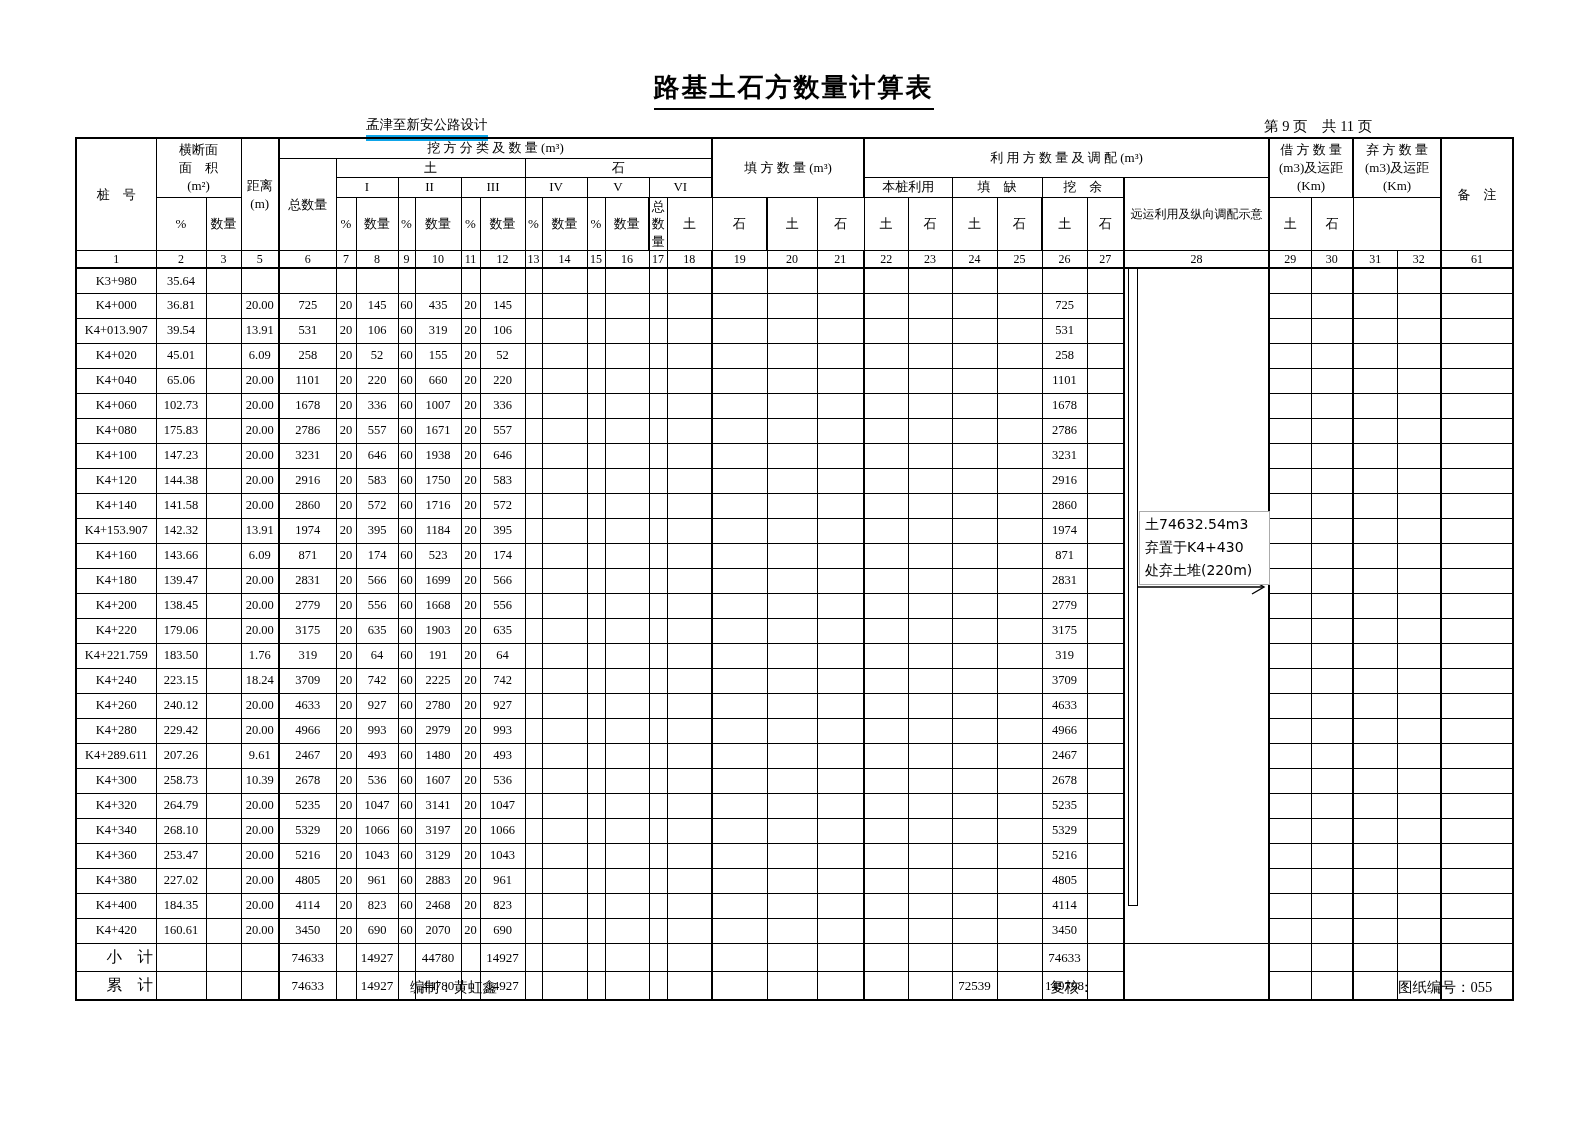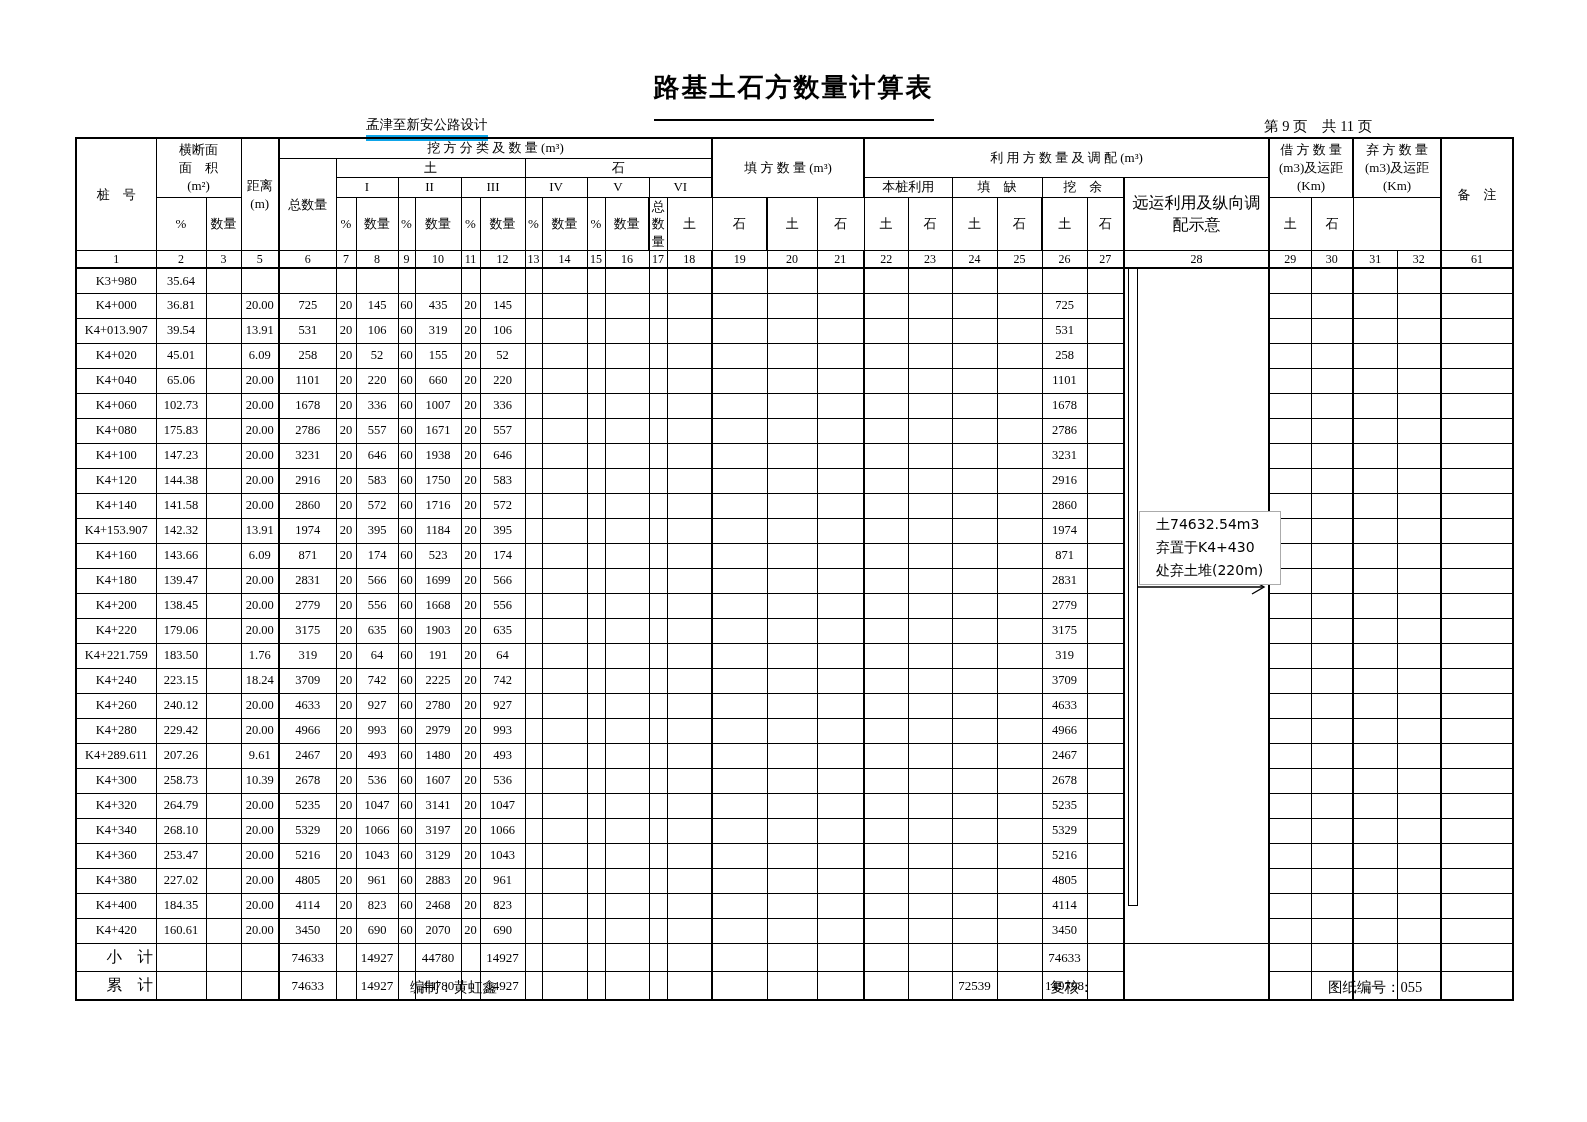--- a/index.html
+++ b/index.html
@@ -1,50 +1,50 @@
 <!DOCTYPE html>
 <html><head>
 <meta charset="utf-8">
 <style>
   html,body{margin:0;padding:0;background:#fff;}
   .sheet{position:relative;width:1587px;height:1122px;background:#ffffff;color:#000;
          font-family:"Liberation Serif","DejaVu Serif",serif;overflow:hidden;}
   .page-title{position:absolute;top:70px;left:50%;transform:translateX(-50%);
               font-size:26px;font-weight:bold;letter-spacing:2px;
-              border-bottom:2px solid #000;padding-bottom:14px;white-space:nowrap;}
+              border-bottom:2px solid #000;padding-bottom:3px;white-space:nowrap;}
   .project-note{position:absolute;left:366px;top:116px;font-size:13.5px;
                 border-bottom:6px solid #0ea5e9;padding-bottom:1px;white-space:nowrap;}
   .page-indicator{position:absolute;left:1264px;top:117px;font-size:14.5px;
                   border-bottom:1px solid #000;padding-bottom:1px;white-space:nowrap;}
   table.sheet-table{position:absolute;left:75px;top:137px;width:1437px;
         border-collapse:collapse;table-layout:fixed;border:2.5px solid #000;}
   .sheet-table th,.sheet-table td{border:1px solid #000;text-align:center;vertical-align:middle;
         padding:0;overflow:hidden;}
   .sheet-table th{font-weight:normal;font-size:13px;white-space:pre-line;line-height:1.35;}
-  .sheet-table th.small{font-size:16px;}
+  .sheet-table th.small{font-size:12px;}
   .sheet-table td{font-size:12.5px;white-space:nowrap;}
   tr.hr1{height:20px;} tr.hr2{height:19px;} tr.hr3{height:20px;} tr.hr4{height:20px;}
   tr.colnum-row th{font-size:12px;height:16px;border-bottom:2.5px solid #000;}
   tr.data-row{height:25px;}
   tr.total-row{height:28.5px;}
   tr.total-row td{font-size:13px;}
   tr.total-row td.cell-station{font-size:15.5px;padding-left:27px;}
   .sec{border-left:2px solid #000 !important;}
   .secr{border-right:2px solid #000 !important;}
   
   .haul-bracket{position:absolute;left:1128px;top:267px;width:8px;height:637px;
                 border:1.2px solid #000;background:transparent;}
   .haul-arrow{position:absolute;left:1137px;top:578px;width:130px;height:18px;}
   .note-box{position:absolute;left:1139px;top:511px;width:124px;height:70px;
             border:1px solid #ababab;background:#fff;
             font-family:"DejaVu Sans","Liberation Sans",sans-serif;
             font-size:14px;line-height:23px;text-align:left;
-            padding:1px 0 1px 16px;white-space:pre-line;}
+            padding:1px 0 1px 5px;white-space:pre-line;}
   .footer-item{position:absolute;top:978px;font-size:14.5px;white-space:nowrap;}
-  .f-prepared{left:398px;margin-left:12px;} .f-reviewed{left:1050px;} .f-drawing{left:1328px;}
+  .f-prepared{left:398px;margin-left:12px;} .f-reviewed{left:1050px;} .f-drawing{left:1398px;}
 </style>
 </head>
 <body>
 
 <div class="sheet">
 
   <div class="page-title">路基土石方数量计算表</div>
   <div class="project-note">孟津至新安公路设计</div>
   <div class="page-indicator">第 9 页　共 11 页</div>
 

